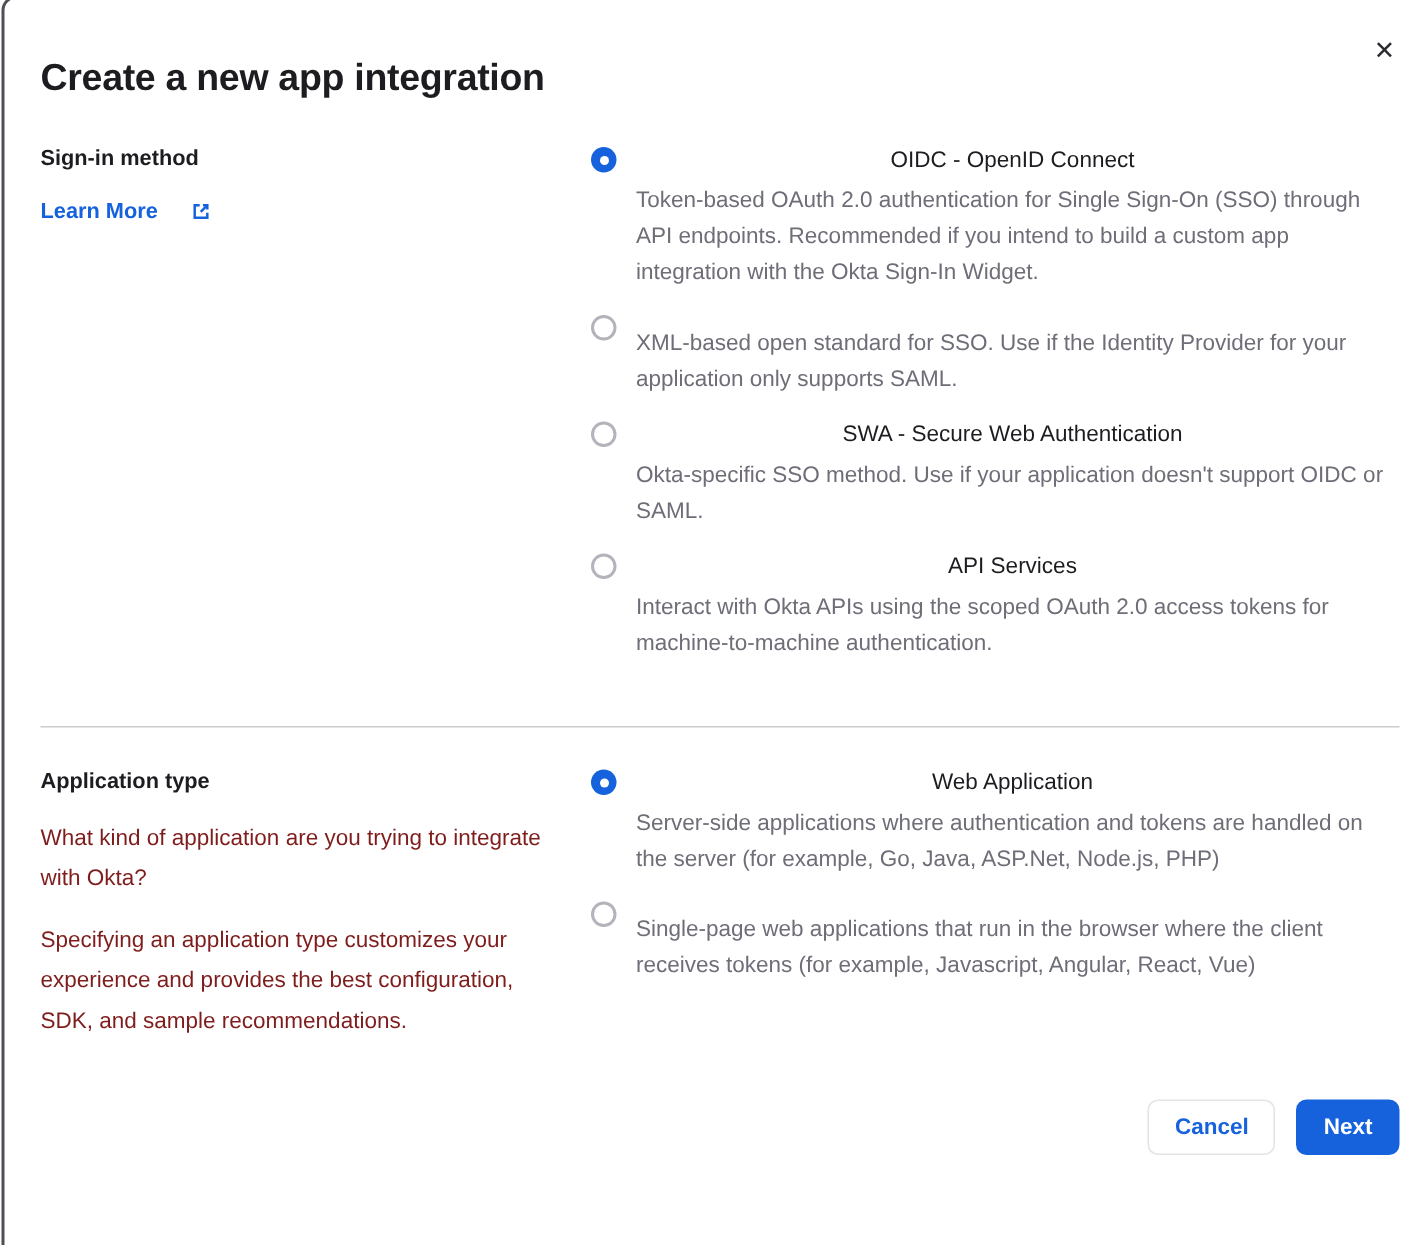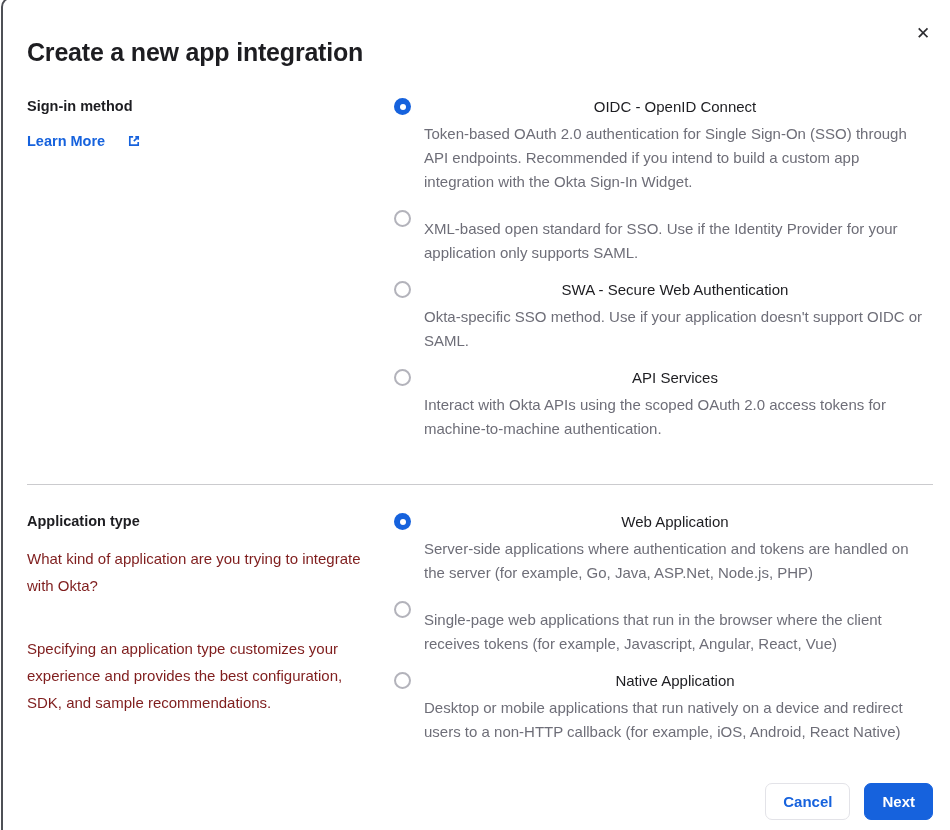--- a/index.html
+++ b/index.html
@@ -40,21 +40,21 @@
 
   .learn-more {
     display: inline-flex; align-items: center; gap: 22px;
     margin-top: 18px;
     font-size: 14.5px; font-weight: 700; color: #1662dd;
     text-decoration: none; cursor: pointer;
   }
   .learn-more svg { display: block; }
 
   .left-para { font-size: 15px; color: #7f1d1d; line-height: 27px; margin-top: 15px; max-width: 345px; }
-  .left-para + .left-para { margin-top: 36px; }
+  .left-para + .left-para { margin-top: 14px; }
 
   .option { display: flex; align-items: flex-start; gap: 13px; margin-bottom: 16px; }
   .option:last-child { margin-bottom: 0; }
   .radio {
     flex: 0 0 17px; width: 17px; height: 17px; margin-top: 0px;
     border-radius: 50%;
     border: 2px solid #b3b3bb;
     background: #fff;
     position: relative;
     cursor: pointer;
@@ -165,27 +165,20 @@
           <span class="option-label">Web Application</span>
           <div class="option-desc">Server-side applications where authentication and tokens are handled on the server (for example, Go, Java, ASP.Net, Node.js, PHP)</div>
         </div>
       </div>
       <div class="option">
         <span class="radio"></span>
         <div>
           <div class="option-desc">Single-page web applications that run in the browser where the client receives tokens (for example, Javascript, Angular, React, Vue)</div>
         </div>
       </div>
-      <div class="option">
-        <span class="radio"></span>
-        <div>
-          <span class="option-label">Native Application</span>
-          <div class="option-desc">Desktop or mobile applications that run natively on a device and redirect users to a non-HTTP callback (for example, iOS, Android, React Native)</div>
-        </div>
-      </div>
     </div>
   </div>
 
   <div class="modal-footer">
     <button class="btn btn-cancel">Cancel</button>
     <button class="btn btn-next">Next</button>
   </div>
 
 </div>
 

